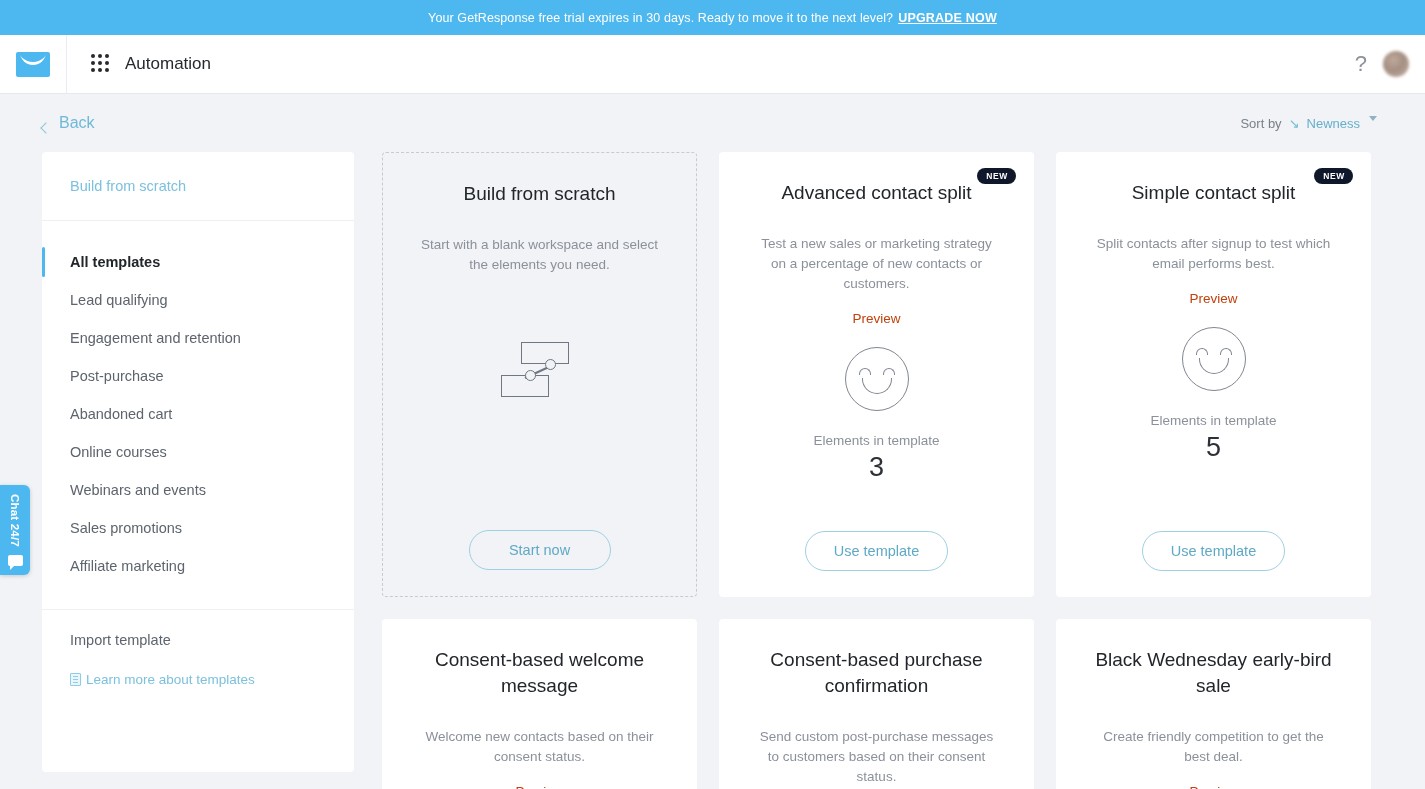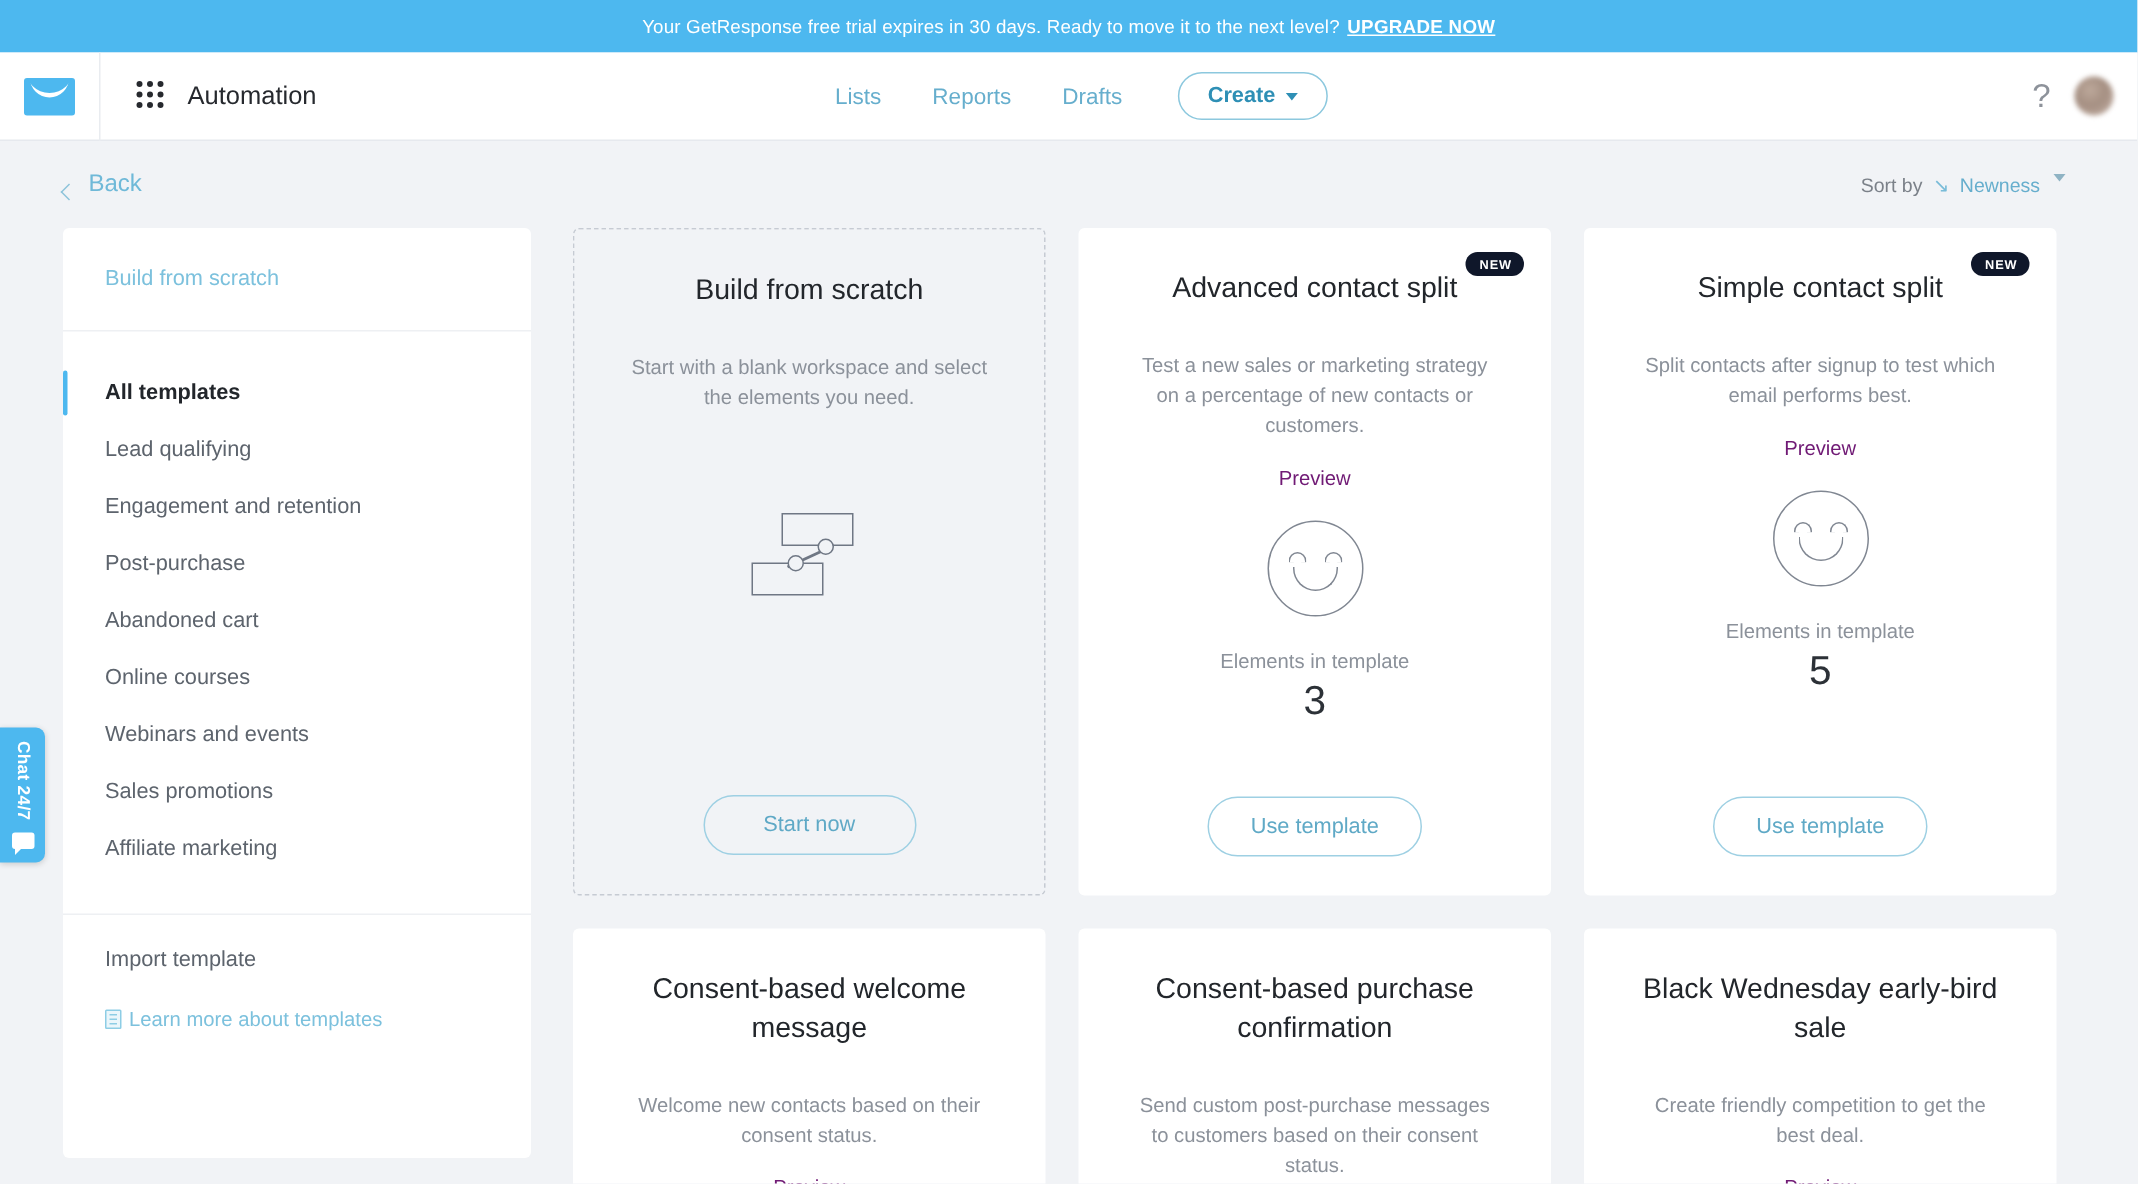--- a/index.html
+++ b/index.html
@@ -168,21 +168,21 @@
   }
   .card-title {
     font-size: 19px; color: #22262b; font-weight: 400; line-height: 1.36;
     max-width: 260px;
   }
   .card-desc {
     margin-top: 28px; font-size: 13.5px; color: #8b919a; line-height: 1.48;
     max-width: 248px;
   }
   .preview-link {
-    margin-top: 17px; font-size: 13.5px; color: #701a75; cursor: pointer;
+    margin-top: 17px; font-size: 13.5px; color: #c2410c; cursor: pointer;
   }
   .smiley {
     margin-top: 21px; width: 64px; height: 64px; border-radius: 50%;
     border: 1.6px solid #808792; position: relative;
   }
   .smiley .eye {
     position: absolute; top: 20px; width: 12px; height: 7px;
     border: 1.6px solid #808792; border-bottom: none;
     border-radius: 7px 7px 0 0;
   }
@@ -264,29 +264,20 @@
       <i></i>
       <i></i>
       <i></i>
       <i></i>
       <i></i>
       <i></i>
       <i></i>
   </div>
   <div class="app-title">Automation</div>
 
-  <div class="nav-center">
-    <a class="nav-link" href="#">Lists</a>
-    <a class="nav-link" href="#">Reports</a>
-    <a class="nav-link" href="#">Drafts</a>
-    <button class="create-btn">
-      <span>Create</span>
-      <span class="caret-down"></span>
-    </button>
-  </div>
 
   <div class="nav-right">
     <span class="help-icon">?</span>
     <span class="avatar"></span>
   </div>
 </div>
 
 <div class="subheader">
   <div class="back-link">
     <span class="chev-left"></span>

